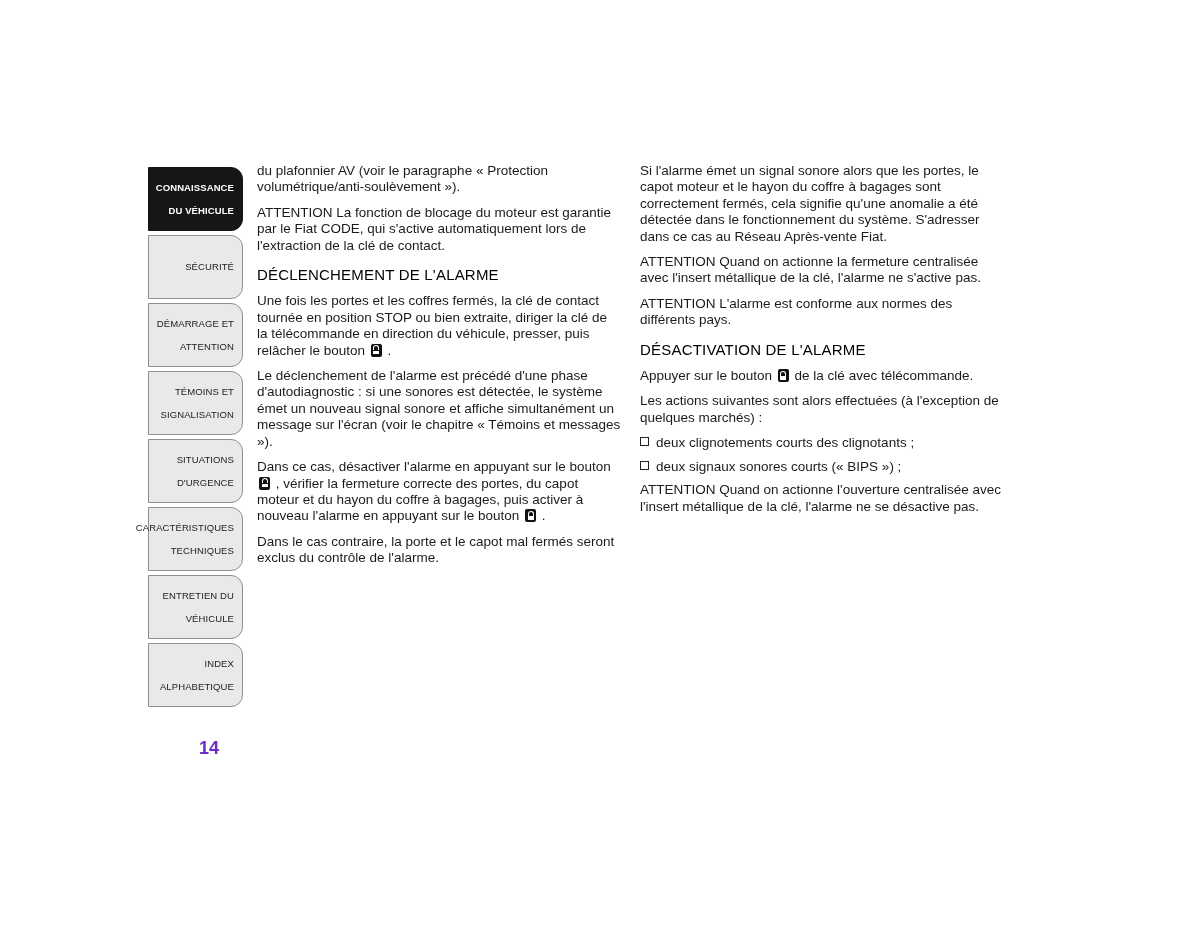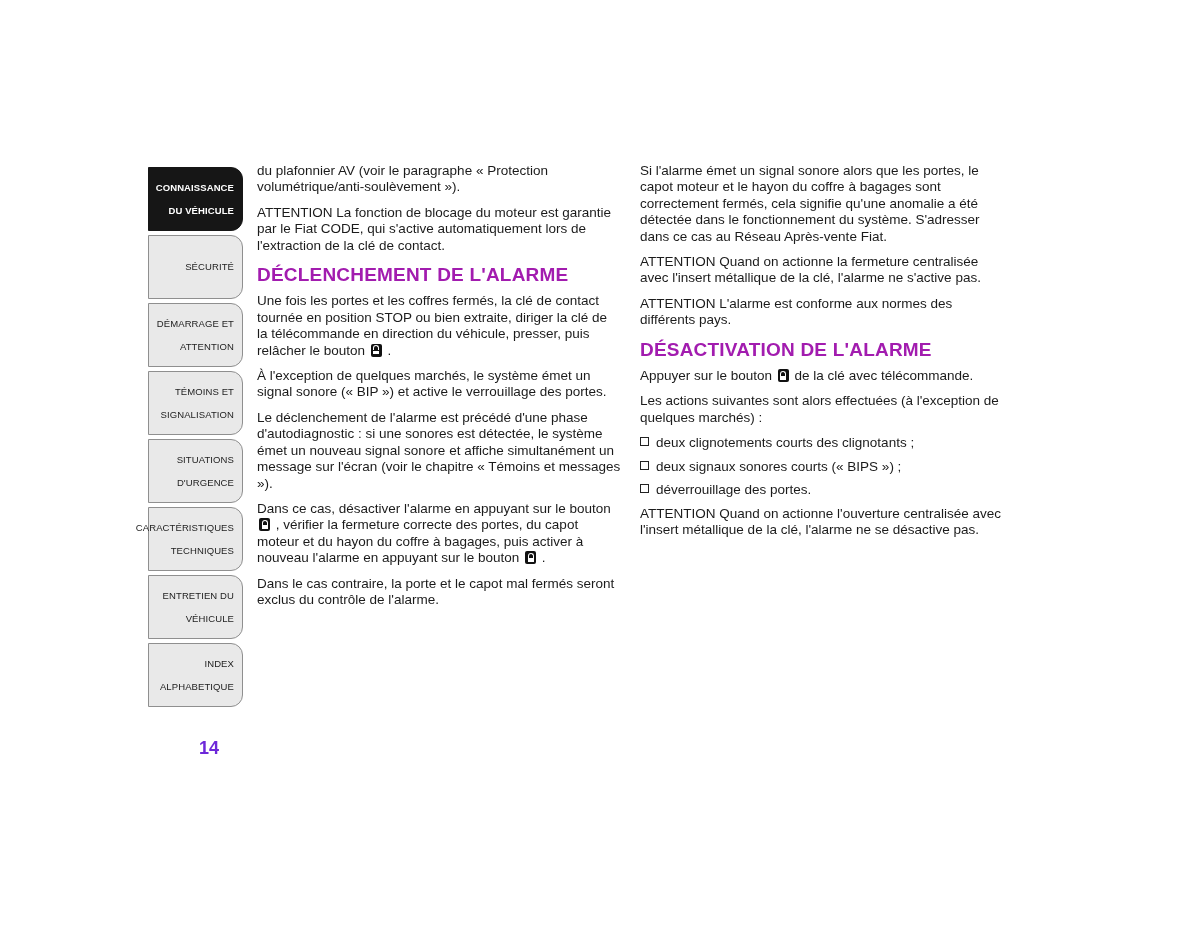--- a/index.html
+++ b/index.html
@@ -19,21 +19,21 @@
   }
   .tab.active{background:#161616;border-color:#161616;color:#fff;font-weight:bold;}
   
   .page-number{position:absolute;left:199px;top:738px;font-size:18px;font-weight:bold;color:#6d28d9;}
   
   .col{position:absolute;top:163px;font-size:13.5px;line-height:16.4px;}
   .col-left{left:257px;width:364px;}
   .col-right{left:640px;width:370px;}
   .para{margin:0 0 9px 0;}
   .heading{
-    font-size:19px;font-weight:bold;color:#a21caf;margin:13px 0 10px 0;
+    font-size:15px;font-weight:normal;color:#000000;margin:13px 0 10px 0;
     letter-spacing:0.2px;
   }
   .bullet-item{margin:0 0 7px 0;}
   .bullet{
     display:inline-block;width:7px;height:7px;border:1.3px solid #222;
     margin-right:7px;vertical-align:1px;background:#fff;
   }
   
   .lock{
     display:inline-block;position:relative;width:11px;height:13px;
@@ -85,33 +85,31 @@
         <div>INDEX</div>
         <div>ALPHABETIQUE</div>
       </div>
     </div>
 
   <div class="col col-left">
       <p class="para">du plafonnier AV (voir le paragraphe « Protection volumétrique/anti-soulèvement »).</p>
       <p class="para">ATTENTION La fonction de blocage du moteur est garantie par le Fiat CODE, qui s'active automatiquement lors de l'extraction de la clé de contact.</p>
       <h2 class="heading">DÉCLENCHEMENT DE L'ALARME</h2>
       <p class="para">Une fois les portes et les coffres fermés, la clé de contact tournée en position STOP ou bien extraite, diriger la clé de la télécommande en direction du véhicule, presser, puis relâcher le bouton <span class="lock"><span class="shackle"></span><span class="lock-body"></span></span> .</p>
-      <p class="para">À l'exception de quelques marchés, le système émet un signal sonore (« BIP ») et active le verrouillage des portes.</p>
       <p class="para">Le déclenchement de l'alarme est précédé d'une phase d'autodiagnostic : si une sonores est détectée, le système émet un nouveau signal sonore et affiche simultanément un message sur l'écran (voir le chapitre « Témoins et messages »).</p>
       <p class="para">Dans ce cas, désactiver l'alarme en appuyant sur le bouton <span class="lock"><span class="shackle"></span><span class="lock-body"></span></span> , vérifier la fermeture correcte des portes, du capot moteur et du hayon du coffre à bagages, puis activer à nouveau l'alarme en appuyant sur le bouton <span class="lock"><span class="shackle"></span><span class="lock-body"></span></span> .</p>
       <p class="para">Dans le cas contraire, la porte et le capot mal fermés seront exclus du contrôle de l'alarme.</p>
     </div>
   <div class="col col-right">
       <p class="para">Si l'alarme émet un signal sonore alors que les portes, le capot moteur et le hayon du coffre à bagages sont correctement fermés, cela signifie qu'une anomalie a été détectée dans le fonctionnement du système. S'adresser dans ce cas au Réseau Après-vente Fiat.</p>
       <p class="para">ATTENTION Quand on actionne la fermeture centralisée avec l'insert métallique de la clé, l'alarme ne s'active pas.</p>
       <p class="para">ATTENTION L'alarme est conforme aux normes des différents pays.</p>
       <h2 class="heading">DÉSACTIVATION DE L'ALARME</h2>
       <p class="para">Appuyer sur le bouton <span class="lock"><span class="shackle"></span><span class="lock-body"></span></span> de la clé avec télécommande.</p>
       <p class="para">Les actions suivantes sont alors effectuées (à l'exception de quelques marchés) :</p>
       <div class="bullet-item"><span class="bullet"></span><span>deux clignotements courts des clignotants ;</span></div>
       <div class="bullet-item"><span class="bullet"></span><span>deux signaux sonores courts (« BIPS ») ;</span></div>
-      <div class="bullet-item"><span class="bullet"></span><span>déverrouillage des portes.</span></div>
       <p class="para">ATTENTION Quand on actionne l'ouverture centralisée avec l'insert métallique de la clé, l'alarme ne se désactive pas.</p>
     </div>
 
   <div class="page-number">14</div>
 
 </div>
 
 </body></html>

